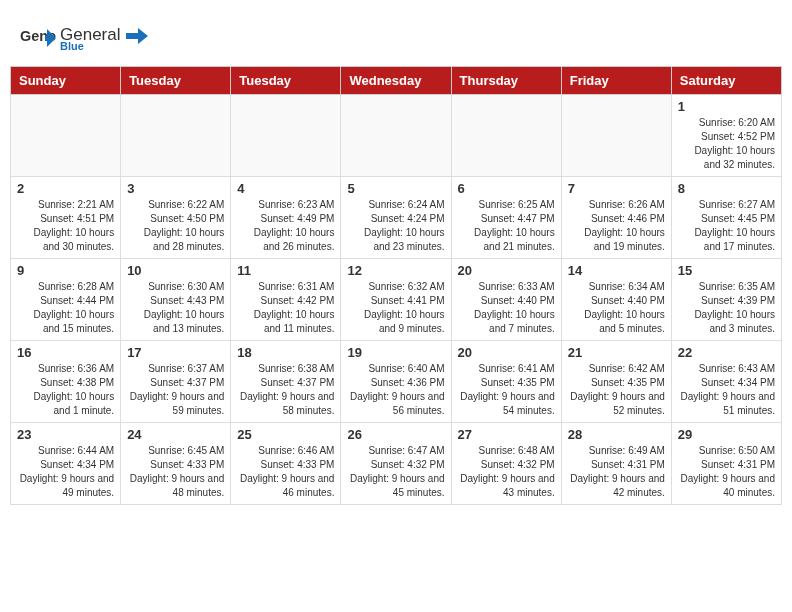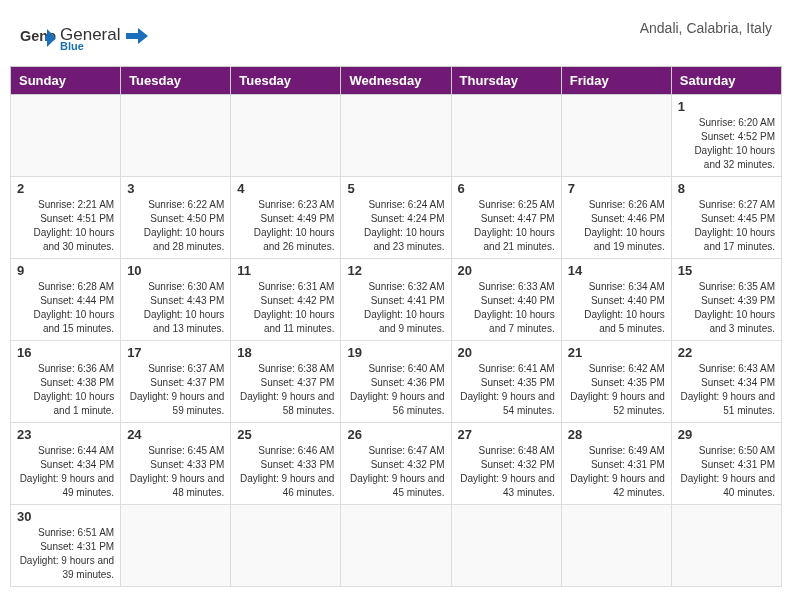--- a/index.html
+++ b/index.html
@@ -36,21 +36,21 @@
     .subtitle {
       font-size: 14px;
       color: #555;
     }
     .calendar {
       width: 100%;
       border-collapse: collapse;
       margin-top: 5px;
     }
     .calendar th {
-      background-color: #701a75;
+      background-color: #b91c1c;
       color: white;
       text-align: left;
       padding: 6px 8px;
       font-size: 13px;
       font-weight: bold;
       border: 1px solid #ccc;
     }
     .calendar td {
       vertical-align: top;
       padding: 4px 6px;
@@ -94,21 +94,20 @@
       <svg width="90" height="32" viewBox="0 0 90 32">
         <text x="0" y="20" font-size="17" font-family="Arial" fill="#333">General</text>
         <text x="0" y="30" font-size="11" font-family="Arial" fill="#1a6fba" font-weight="bold">Blue</text>
 
         <polygon points="78,8 88,16 78,24" fill="#1a6fba"></polygon>
         <rect x="66" y="13" width="14" height="6" fill="#1a6fba"></rect>
       </svg>
     </div>
   </div>
   <div class="title-block">
-    <div class="subtitle">Andali, Calabria, Italy</div>
   </div>
 </div>
 
 <table class="calendar">
   <thead>
     <tr>
     <th>Sunday</th>
         <th>Tuesday</th>
         <th>Tuesday</th>
         <th>Wednesday</th>
@@ -330,29 +329,14 @@
 and 42 minutes.</div>
         </td>
         <td>
           <span class="day-number">29</span>
           <div class="day-info">Sunrise: 6:50 AM
 Sunset: 4:31 PM
 Daylight: 9 hours
 and 40 minutes.</div>
         </td>
       </tr>
-      <tr class="week-row">
-        <td>
-          <span class="day-number">30</span>
-          <div class="day-info">Sunrise: 6:51 AM
-Sunset: 4:31 PM
-Daylight: 9 hours
-and 39 minutes.</div>
-        </td>
-        <td class="empty"></td>
-        <td class="empty"></td>
-        <td class="empty"></td>
-        <td class="empty"></td>
-        <td class="empty"></td>
-        <td class="empty"></td>
-      </tr>
     </tbody>
 </table>
 
 </body></html>

